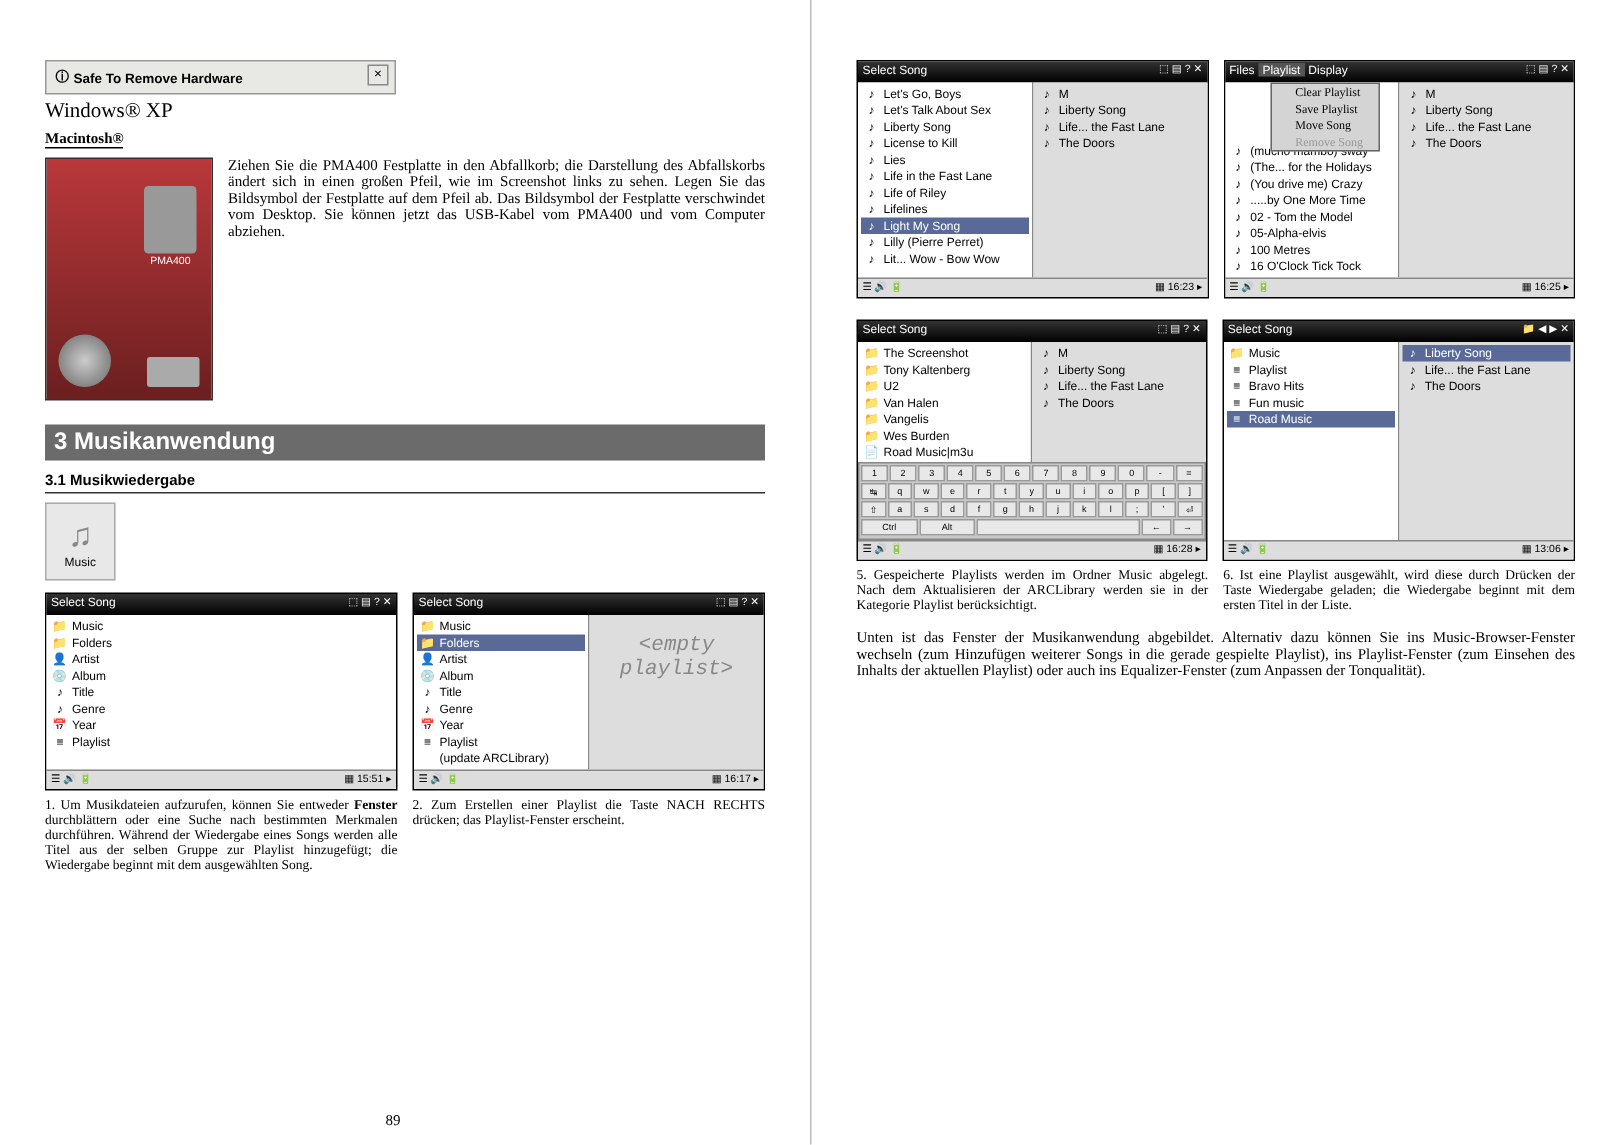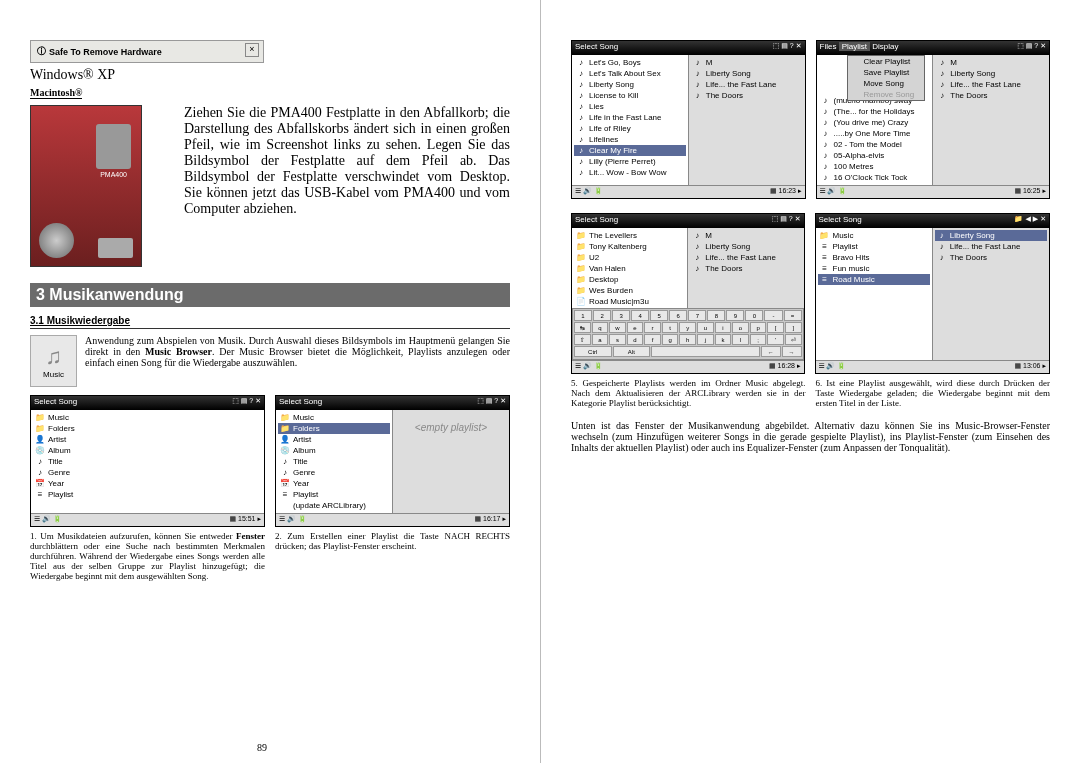--- a/index.html
+++ b/index.html
@@ -103,41 +103,39 @@
     position: absolute;
     bottom: 8px;
     right: 8px;
     width: 35px;
     height: 20px;
     background: #aaa;
     border-radius: 2px;
   }
   .mac-text {
     text-align: justify;
-    font-size: 14px;
-    margin-left: 32px;
+    font-size: 10px;
   }
   .section-header {
     background: #6b6b6b;
     color: #fff;
     font-size: 16px;
     font-weight: bold;
     padding: 3px 6px;
     margin-top: 16px;
     margin-bottom: 8px;
     font-family: Arial, sans-serif;
   }
   .subsection {
     font-family: Arial, sans-serif;
     font-weight: bold;
     font-size: 10px;
     border-bottom: 1px solid #333;
     padding-bottom: 2px;
     margin-bottom: 6px;
-    text-decoration: underline;
   }
   .music-intro {
     display: flex;
     gap: 8px;
     margin-bottom: 8px;
   }
   .music-icon {
     width: 45px;
     height: 50px;
     background: #e8e8e8;
@@ -270,28 +268,29 @@
     flex: 2;
   }
   .kb-xwide {
     flex: 6;
   }
   .empty-playlist {
     text-align: center;
     color: #888;
     font-style: italic;
     padding: 10px 0;
-    font-size: 10px;
+    font-size: 14px;
+    font-family: Liberation Mono, monospace;
   }
   .menu-dropdown {
     position: absolute;
     background: #d4d4d4;
     border: 1px solid #666;
     font-size: 8px;
-    font-family: Liberation Sans, sans-serif;
+    font-family: Liberation Serif, serif;
     z-index: 10;
   }
   .menu-item {
     padding: 1px 10px 1px 16px;
     white-space: nowrap;
   }
   .menu-item.disabled {
     color: #999;
   }
   .bottom-text {
@@ -326,21 +325,20 @@
   </div>
 
   <div class="section-header">3   Musikanwendung</div>
   <div class="subsection">3.1    Musikwiedergabe</div>
 
   <div class="music-intro">
     <div class="music-icon">
       <span class="note">♫</span>
       <span>Music</span>
     </div>
-    <div class="music-intro-text">Anwendung zum Abspielen von Musik. Durch Auswahl dieses Bildsymbols im Hauptmenü gelangen Sie direkt in den <b>Music Browser</b>. Der Music Browser bietet die Möglichkeit, Playlists anzulegen oder einfach einen Song für die Wiedergabe auszuwählen.</div>
   </div>
 
   <div class="two-panels">
 
     <div class="panel">
       <div class="panel-titlebar">
             <span>Select Song</span>
             <span class="tb-icons">⬚ ▤ ? ✕</span>
           </div>
       <div class="panel-body" id="p1-body">
@@ -488,21 +486,21 @@
                 <div class="file-item">
                   <span class="fi-icon">♪</span>
                   <span>Life of Riley</span>
                 </div>
                 <div class="file-item">
                   <span class="fi-icon">♪</span>
                   <span>Lifelines</span>
                 </div>
                 <div class="file-item sel">
                   <span class="fi-icon">♪</span>
-                  <span>Clear My Fire</span>
+                  <span>Light My Song</span>
                 </div>
                 <div class="file-item">
                   <span class="fi-icon">♪</span>
                   <span>Lilly (Pierre Perret)</span>
                 </div>
                 <div class="file-item">
                   <span class="fi-icon">♪</span>
                   <span>Lit... Wow - Bow Wow</span>
                 </div>
               </div>
@@ -619,37 +617,37 @@
     <div class="panel" style="flex:1">
       <div class="panel-titlebar">
               <span>Select Song</span>
               <span class="tb-icons">⬚ ▤ ? ✕</span>
             </div>
       <div class="panel-right" style="flex:1">
         <div class="panel-half">
                 <div class="panel-body" id="p5-left">
                   <div class="file-item">
                     <span class="fi-icon">📁</span>
-                    <span>The Levellers</span>
+                    <span>The Screenshot</span>
                   </div>
                   <div class="file-item">
                     <span class="fi-icon">📁</span>
                     <span>Tony Kaltenberg</span>
                   </div>
                   <div class="file-item">
                     <span class="fi-icon">📁</span>
                     <span>U2</span>
                   </div>
                   <div class="file-item">
                     <span class="fi-icon">📁</span>
                     <span>Van Halen</span>
                   </div>
                   <div class="file-item">
                     <span class="fi-icon">📁</span>
-                    <span>Desktop</span>
+                    <span>Vangelis</span>
                   </div>
                   <div class="file-item">
                     <span class="fi-icon">📁</span>
                     <span>Wes Burden</span>
                   </div>
                   <div class="file-item">
                     <span class="fi-icon">📄</span>
                     <span>Road Music|m3u</span>
                   </div>
                 </div>

